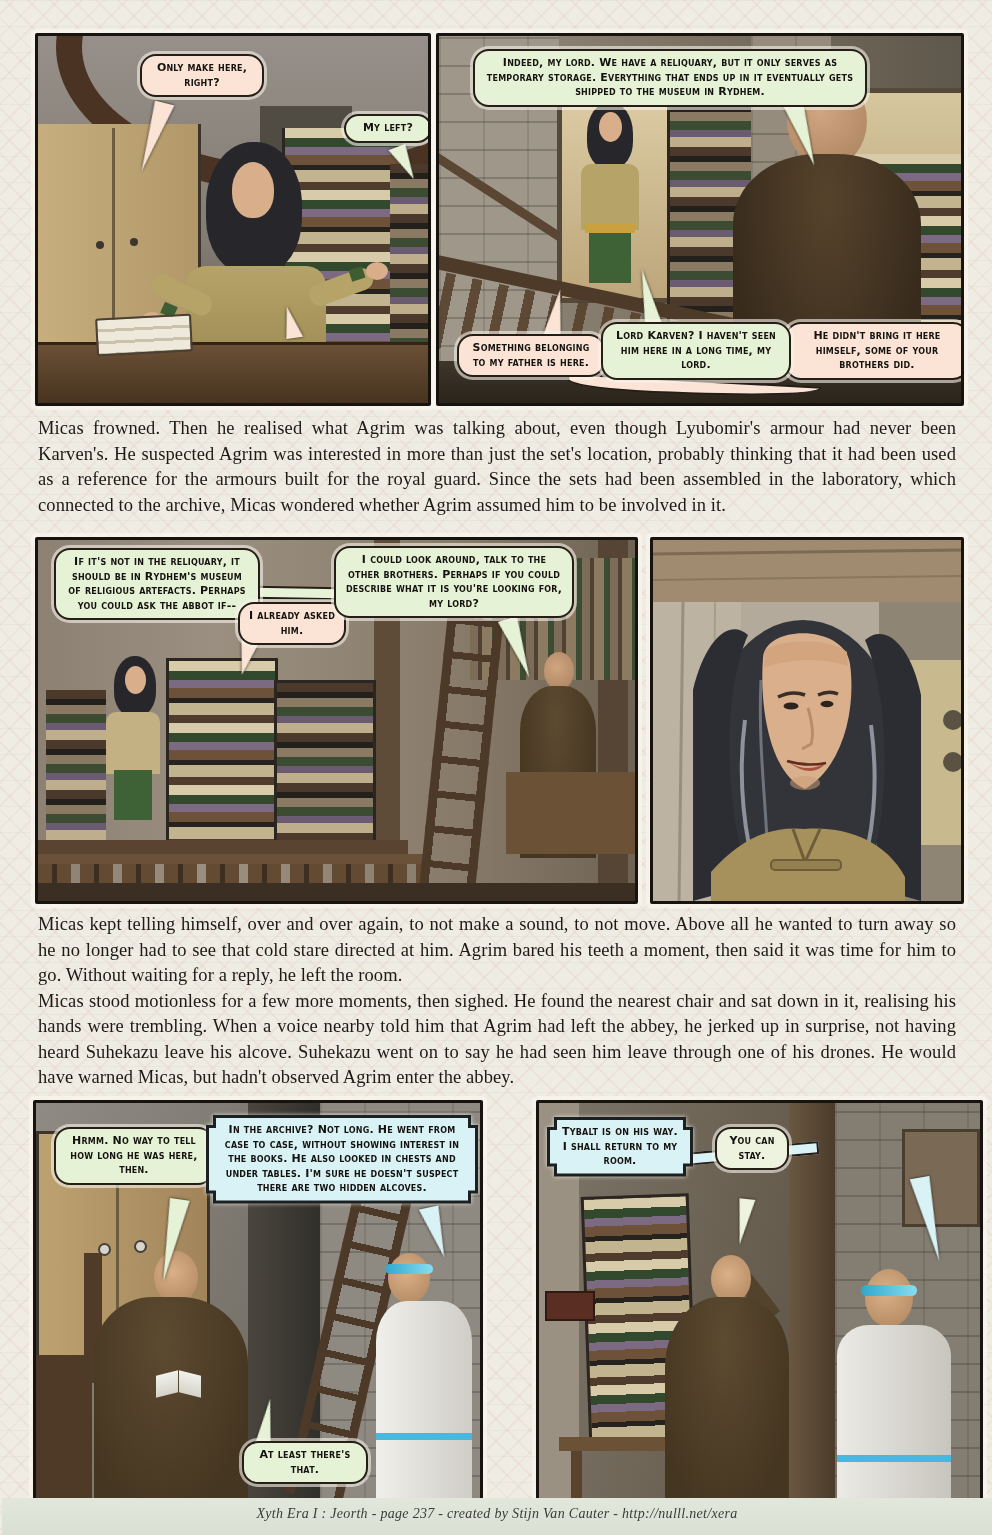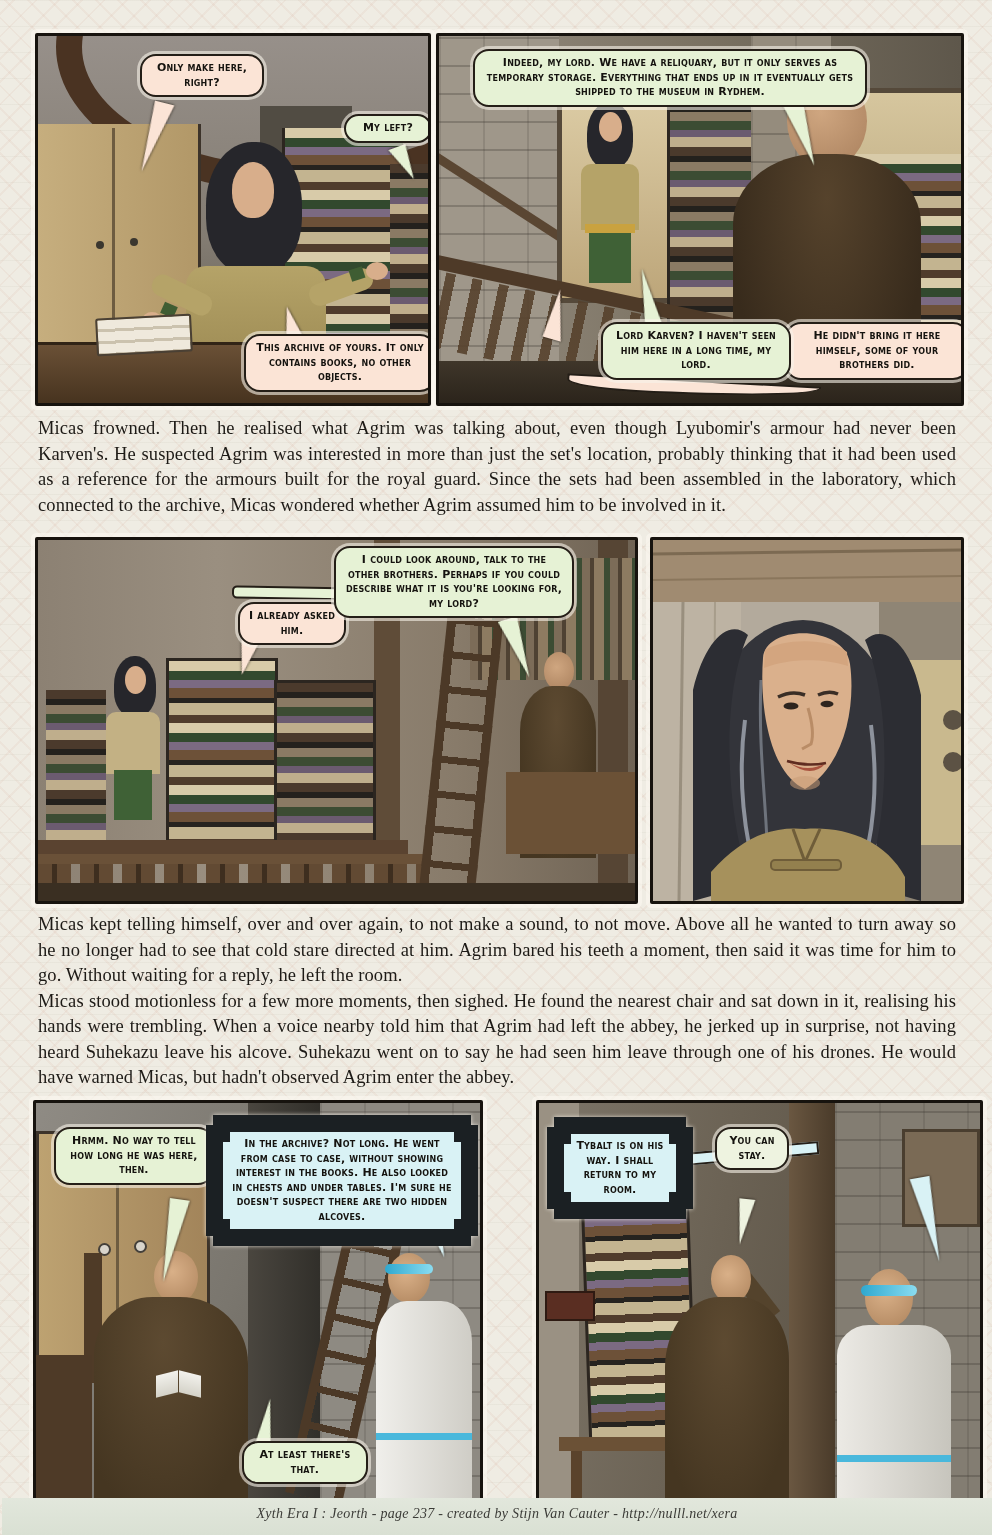--- a/index.html
+++ b/index.html
@@ -26,21 +26,21 @@
     position:absolute;z-index:6;border:2.5px solid #241e17;border-radius:16px;
     padding:5px 9px;text-align:center;color:#15130f;
     font:700 11px/1.32 "DejaVu Sans", sans-serif;font-variant:small-caps;letter-spacing:.2px;
     box-shadow:0 0 0 3px rgba(248,243,234,.6);
   }
   .pink{background:#fbe4d6;}
   .green{background:#e6f2d5;}
   .pale{background:#eef3e0;}
   .clip8{clip-path:polygon(0 10px,7px 10px,7px 0,calc(100% - 7px) 0,calc(100% - 7px) 10px,100% 10px,100% calc(100% - 10px),calc(100% - 7px) calc(100% - 10px),calc(100% - 7px) 100%,7px 100%,7px calc(100% - 10px),0 calc(100% - 10px));}
   .bblue{position:absolute;z-index:6;filter:drop-shadow(0 0 2px rgba(248,243,234,.8));}
-  .bblue .bo{background:#1b2023;padding:17px;}
+  .bblue .bo{background:#1b2023;padding:3px;}
   .bblue .bi{
     background:#d9f2f5;padding:5px 9px;text-align:center;color:#15130f;
     font:700 11px/1.32 "DejaVu Sans", sans-serif;font-variant:small-caps;letter-spacing:.2px;
   }
   .tail{position:absolute;width:0;height:0;z-index:5;filter:drop-shadow(0 0 1.5px #241e17);}
   .connector{position:absolute;z-index:5;border:2.5px solid #241e17;}
   .stripes-a{background:repeating-linear-gradient(180deg,#d8cba9 0 10px,#32492e 10px 19px,#7b6a82 19px 27px,#6d5138 27px 37px,#26231f 37px 42px,#c3b490 42px 54px,#503c2c 54px 62px);}
   .stripes-b{background:repeating-linear-gradient(180deg,#4b3a2c 0 9px,#24211d 9px 15px,#8a7a64 15px 24px,#3c4c33 24px 33px,#6b5b70 33px 40px,#bfae8c 40px 50px);}
   .brick{background-image:
       repeating-linear-gradient(0deg, rgba(55,50,44,.28) 0 2px, transparent 2px 28px),
@@ -78,21 +78,20 @@
   <div class="s" style="left:312px;top:232px;width:14px;height:12px;background:#3f5d33;transform:rotate(-18deg);"></div>
   <div class="s" style="left:186px;top:316px;width:76px;height:12px;background:#c9a23f;transform:rotate(-4deg);"></div>
   <div class="s" style="left:0;bottom:0;width:100%;height:58px;background:linear-gradient(180deg,#6a5036,#47331f);border-top:3px solid #312416;"></div>
   <div class="s" style="left:58px;top:280px;width:92px;height:34px;background:repeating-linear-gradient(180deg,#efe9dc 0 9px,#cbc2ae 9px 12px);border-radius:3px;transform:rotate(-3deg);border:2px solid #4a4034;"></div>
 
   <div class="tail" style="left:108px;top:66px;border-left:4px solid transparent;border-right:16px solid transparent;border-top:72px solid #fbe4d6;transform:rotate(14deg);"></div>
   <div class="bubble pink" style="left:102px;top:18px;width:102px;"><span>Only make here, right?</span></div>
   <div class="tail" style="left:356px;top:110px;border-left:14px solid transparent;border-right:4px solid transparent;border-top:36px solid #e6f2d5;transform:rotate(-20deg);"></div>
   <div class="bubble green" style="left:306px;top:78px;width:66px;"><span>My left?</span></div>
   <div class="tail" style="left:246px;top:270px;border-left:5px solid transparent;border-right:12px solid transparent;border-bottom:32px solid #fbe4d6;transform:rotate(-8deg);"></div>
-  <div class="bubble pink" style="left:206px;top:298px;width:170px;"><span>This archive of yours. It only contains books, no other objects.</span></div>
 </div>
 
 <div class="panel" style="left:436px;top:33px;width:522px;height:367px;">
   <div class="s" style="inset:0;background:linear-gradient(90deg,#938b7f 0%,#7d7464 45%,#5e574b 100%);"></div>
   <div class="s brick" style="left:0;top:0;width:120px;height:100%;background-color:#9f978a;"></div>
   <div class="s" style="left:-30px;top:170px;width:220px;height:9px;background:#5a4632;transform:rotate(33deg);"></div>
   <div class="s" style="left:118px;top:52px;width:112px;height:205px;background:linear-gradient(180deg,#dcccA5,#bda67a);border:5px solid #55493a;"></div>
   <div class="s" style="left:148px;top:66px;width:46px;height:66px;background:#26262b;border-radius:48% 48% 40% 40%;"></div>
   <div class="s" style="left:160px;top:76px;width:23px;height:30px;background:#d8ae8b;border-radius:50%;"></div>
   <div class="s" style="left:142px;top:128px;width:58px;height:66px;background:#b5a368;border-radius:10px 10px 0 0;"></div>
@@ -105,20 +104,21 @@
   <div class="s" style="left:-12px;top:252px;width:330px;height:14px;background:#4e3a28;transform:rotate(12deg);"></div>
   <div class="s" style="left:-4px;top:268px;width:310px;height:76px;background:repeating-linear-gradient(90deg,#56412c 0 10px,transparent 10px 27px);transform:rotate(12deg);opacity:.9;"></div>
   <div class="s" style="left:348px;top:38px;width:80px;height:94px;background:radial-gradient(circle at 42% 40%,#cfa680,#a87f5c);border-radius:50%;"></div>
   <div class="s" style="left:294px;top:118px;width:188px;height:250px;background:radial-gradient(ellipse at 50% 18%,#56432c,#382b1c 75%);border-radius:45% 45% 0 0/28% 28% 0 0;"></div>
   <div class="s" style="left:0;bottom:0;width:100%;height:42px;background:linear-gradient(180deg,#3f362a,#2b241b);"></div>
 
   <div class="tail" style="left:350px;top:62px;border-left:17px solid transparent;border-right:5px solid transparent;border-top:70px solid #e6f2d5;transform:rotate(-14deg);"></div>
   <div class="bubble green" style="left:34px;top:13px;width:372px;"><span>Indeed, my lord. We have a reliquary, but it only serves as temporary storage. Everything that ends up in it eventually gets shipped to the museum in Rydhem.</span></div>
   <div class="connector" style="left:128px;top:344px;width:250px;height:11px;background:#fbe4d6;border-radius:0 0 80% 30%/0 0 100% 70%;transform:rotate(3deg);"></div>
   <div class="tail" style="left:110px;top:254px;border-left:4px solid transparent;border-right:15px solid transparent;border-bottom:50px solid #fbe4d6;transform:rotate(16deg);"></div>
+  <div class="bubble pink" style="left:18px;top:298px;width:126px;"><span>Something belonging to my father is here.</span></div>
   <div class="tail" style="left:202px;top:232px;border-left:5px solid transparent;border-right:13px solid transparent;border-bottom:60px solid #e6f2d5;transform:rotate(-8deg);"></div>
   <div class="bubble pink" style="left:346px;top:286px;width:162px;"><span>He didn't bring it here himself, some of your brothers did.</span></div>
   <div class="bubble green" style="left:162px;top:286px;width:168px;"><span>Lord Karven? I haven't seen him here in a long time, my lord.</span></div>
 </div>
 
 <div class="narration" style="left:38px;top:416px;width:918px;">Micas frowned. Then he realised what Agrim was talking about, even though Lyubomir's armour had never been Karven's. He suspected Agrim was interested in more than just the set's location, probably thinking that it had been used as a reference for the armours built for the royal guard. Since the sets had been assembled in the laboratory, which connected to the archive, Micas wondered whether Agrim assumed him to be involved in it.</div>
 
 <div class="panel" style="left:35px;top:537px;width:597px;height:361px;">
   <div class="s" style="inset:0;background:linear-gradient(90deg,#8c8173 0%,#9a8f80 30%,#887b6a 70%,#6f6354 100%);"></div>
   <div class="s" style="left:336px;top:0;width:26px;height:100%;background:#5f4c38;"></div>
@@ -134,20 +134,21 @@
   <div class="s" style="left:0;top:300px;width:370px;height:16px;background:#5a4330;"></div>
   <div class="s" style="left:0;top:314px;width:385px;height:10px;background:#6a5138;"></div>
   <div class="s" style="left:0;top:324px;width:385px;height:37px;background:repeating-linear-gradient(90deg,#624a33 0 14px,#3e2e1f 14px 19px,#624a33 19px 33px,transparent 33px 42px);"></div>
   <div class="s" style="left:398px;top:18px;width:56px;height:340px;background:repeating-linear-gradient(0deg,transparent 0 28px,#4c3927 28px 35px),linear-gradient(90deg,#4c3927 0 9px,transparent 9px 47px,#4c3927 47px 56px);transform:rotate(6deg);"></div>
   <div class="s" style="left:506px;top:112px;width:30px;height:38px;background:radial-gradient(circle at 42% 40%,#cfa680,#a87f5c);border-radius:50%;"></div>
   <div class="s" style="left:482px;top:146px;width:76px;height:172px;background:radial-gradient(ellipse at 48% 20%,#5d4a31,#453621 75%);border-radius:42% 42% 6px 6px/26% 26% 0 0;"></div>
   <div class="s" style="left:468px;top:232px;width:129px;height:82px;background:#6b5136;"></div>
   <div class="s" style="left:0;bottom:0;width:100%;height:18px;background:#3a2f22;"></div>
 
   <div class="connector" style="left:194px;top:48px;width:300px;height:9px;background:#e6f2d5;border-radius:5px;transform:rotate(1deg);"></div>
+  <div class="bubble green" style="left:16px;top:8px;width:184px;"><span>If it's not in the reliquary, it should be in Rydhem's museum of religious artefacts. Perhaps you could ask the abbot if--</span></div>
   <div class="tail" style="left:196px;top:98px;border-left:15px solid transparent;border-right:4px solid transparent;border-top:36px solid #fbe4d6;transform:rotate(22deg);"></div>
   <div class="bubble pink" style="left:200px;top:62px;width:86px;"><span>I already asked him.</span></div>
   <div class="tail" style="left:468px;top:78px;border-left:15px solid transparent;border-right:5px solid transparent;border-top:62px solid #e6f2d5;transform:rotate(-16deg);"></div>
   <div class="bubble green" style="left:296px;top:6px;width:218px;"><span>I could look around, talk to the other brothers. Perhaps if you could describe what it is you're looking for, my lord?</span></div>
 </div>
 
 <div class="panel" style="left:650px;top:537px;width:308px;height:361px;">
   <svg width="308" height="361" viewBox="0 0 308 361">
     <rect width="308" height="361" fill="#b3aa9c"></rect>
     <rect x="0" y="0" width="308" height="62" fill="#a08b71"></rect>

